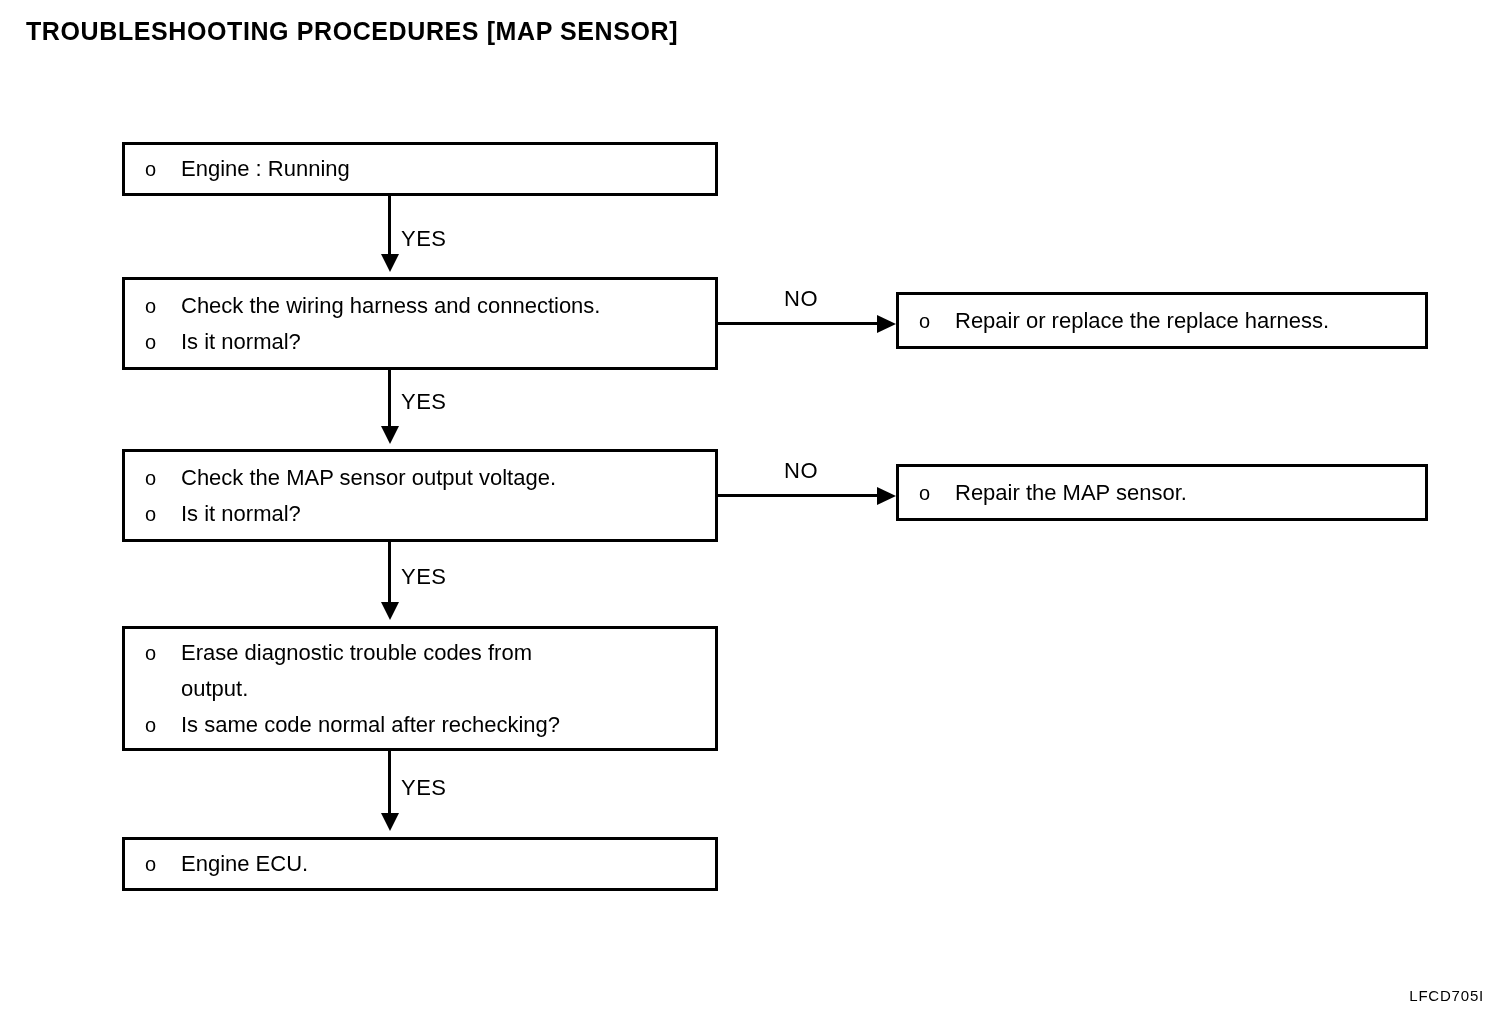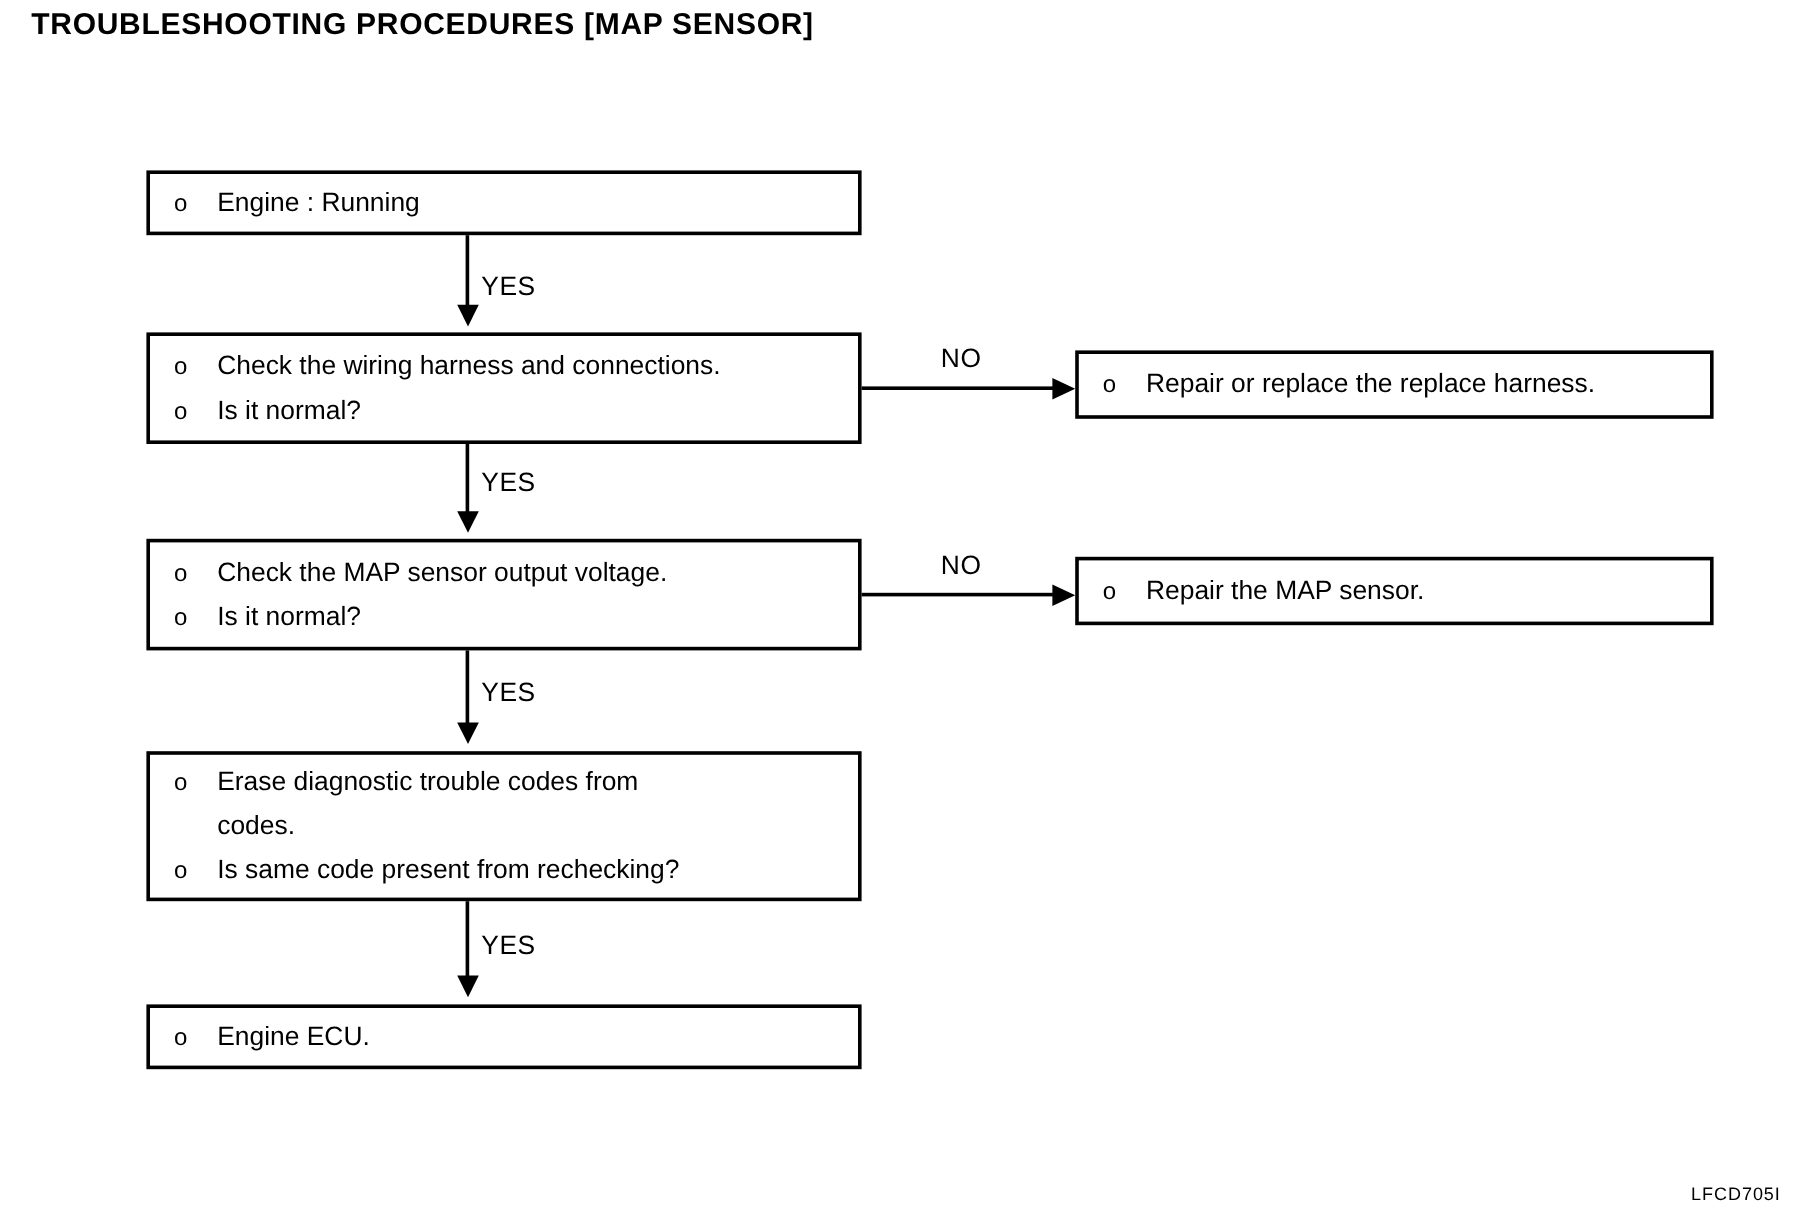--- a/index.html
+++ b/index.html
@@ -16,21 +16,21 @@
     width: 1504px;
     height: 1010px;
     background: #ffffff;
     overflow: hidden;
   }
 
   
   .page-title {
     position: absolute;
     left: 26px;
-    top: 7px;
+    top: 18px;
     font-size: 25px;
     font-weight: bold;
     letter-spacing: 0.6px;
     white-space: pre;
     line-height: 1.1;
   }
 
   
   .flow-box {
     position: absolute;
@@ -197,25 +197,25 @@
   <div class="edge-label" style="left:401px; top:564px;">YES</div>
 
   <div class="flow-box" style="left:122px; top:626px; width:596px; height:125px;">
     <div class="box-lines">
       <div class="box-line">
         <span class="bullet-o">o</span>
         <span class="txt">Erase diagnostic trouble codes from</span>
       </div>
       <div class="box-line cont">
         <span class="bullet-o">o</span>
-        <span class="txt">codes.</span>
-      </div>
-      <div class="box-line">
-        <span class="bullet-o">o</span>
-        <span class="txt">Is same code present from rechecking?</span>
+        <span class="txt">output.</span>
+      </div>
+      <div class="box-line">
+        <span class="bullet-o">o</span>
+        <span class="txt">Is same code normal after rechecking?</span>
       </div>
     </div>
   </div>
 
   <div class="v-line" style="left:388px; top:751px; height:64px;"></div>
   <div class="arrow-down" style="left:380.5px; top:813px;"></div>
   <div class="edge-label" style="left:401px; top:775px;">YES</div>
 
   <div class="flow-box" style="left:122px; top:837px; width:596px; height:54px;">
     <div class="box-lines">

